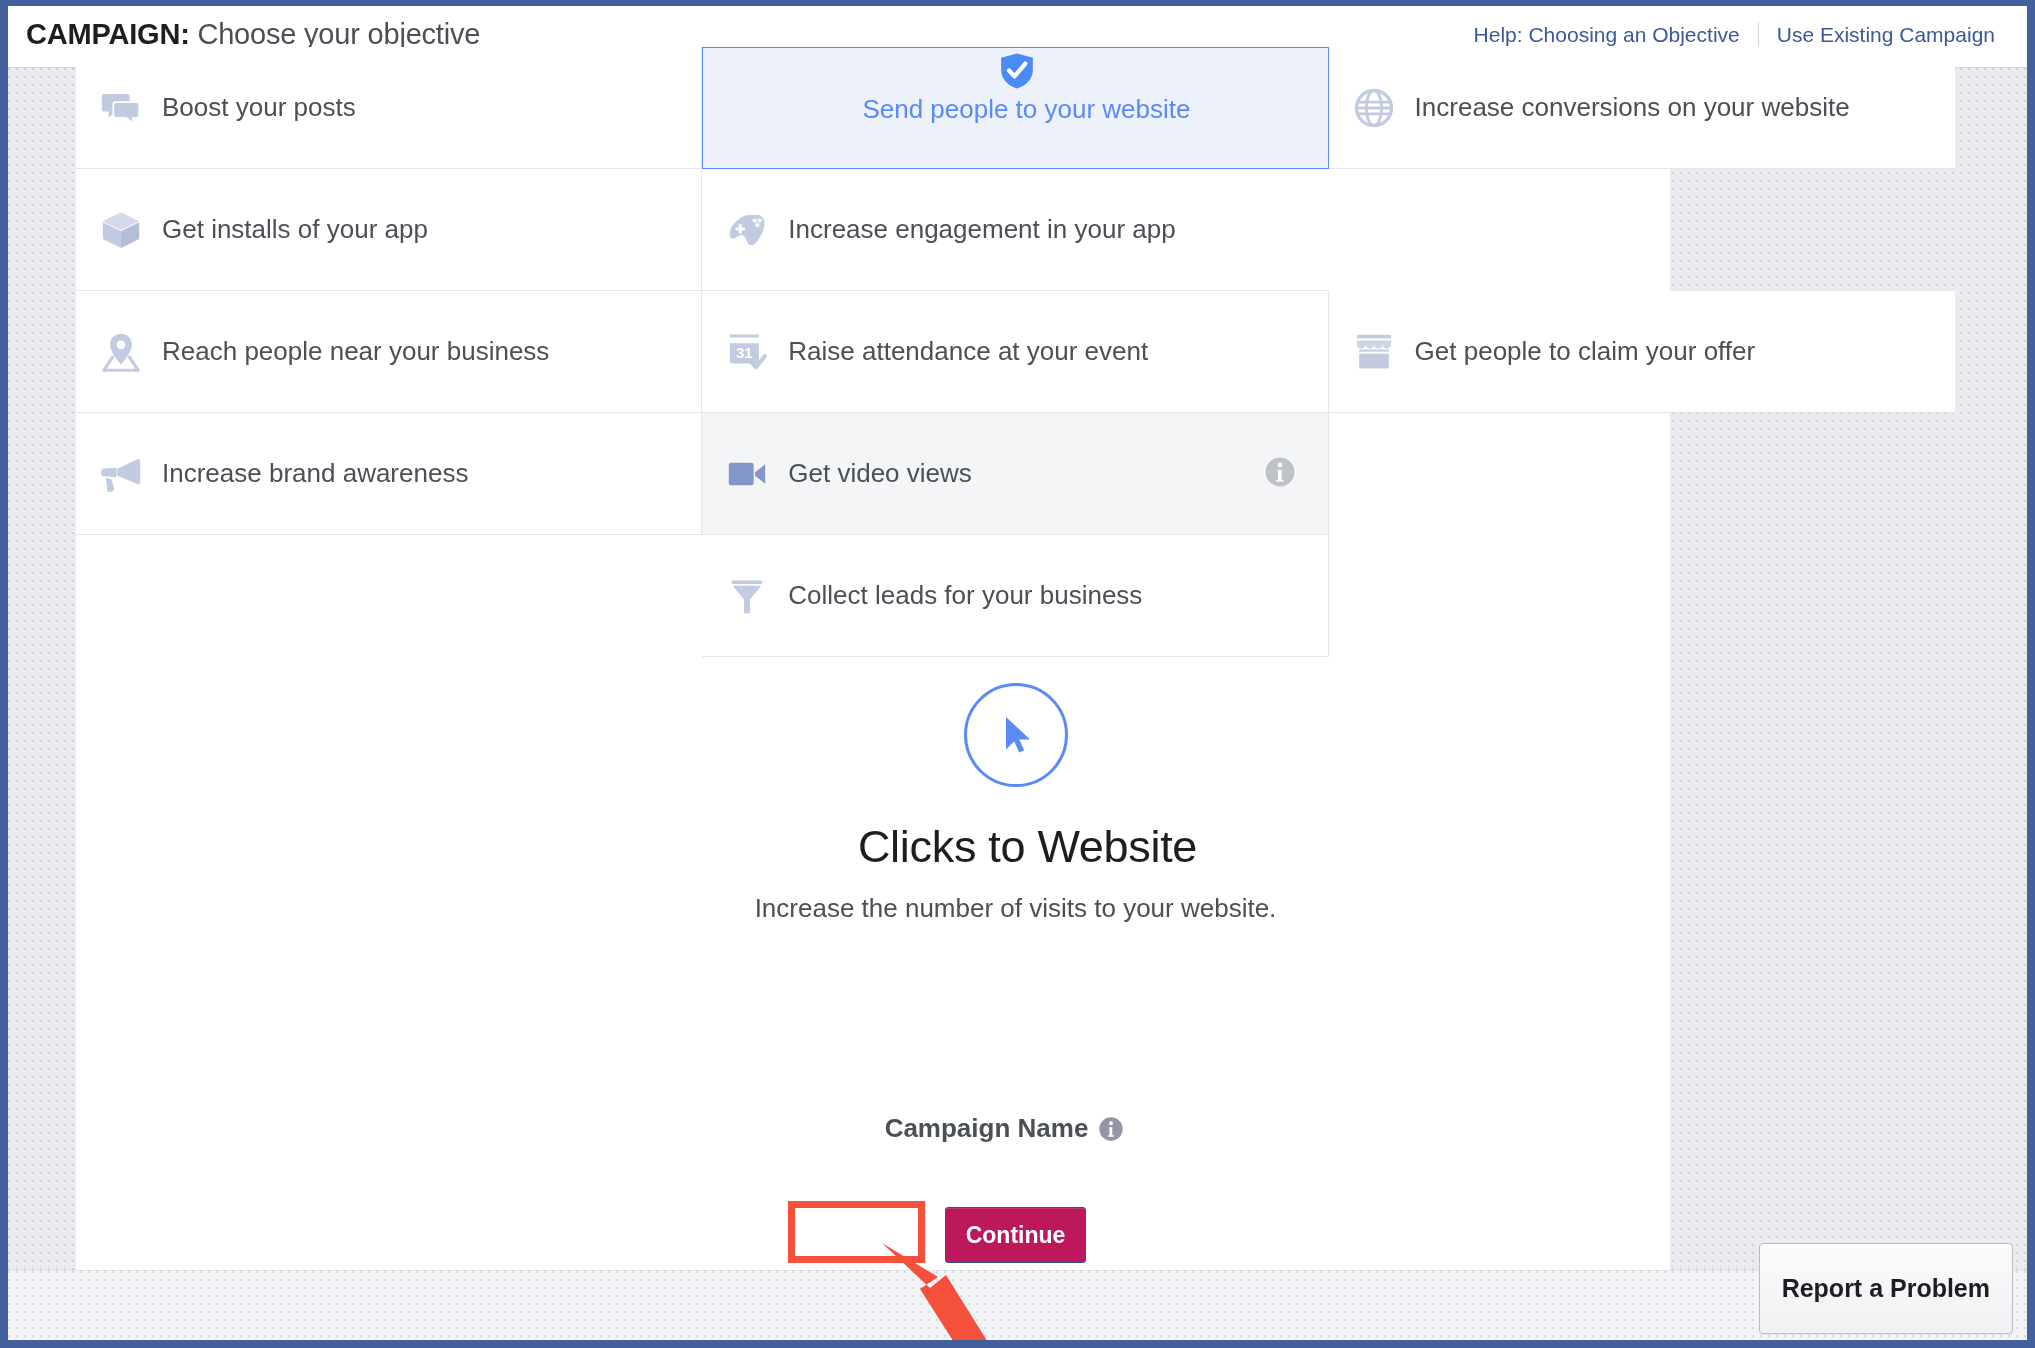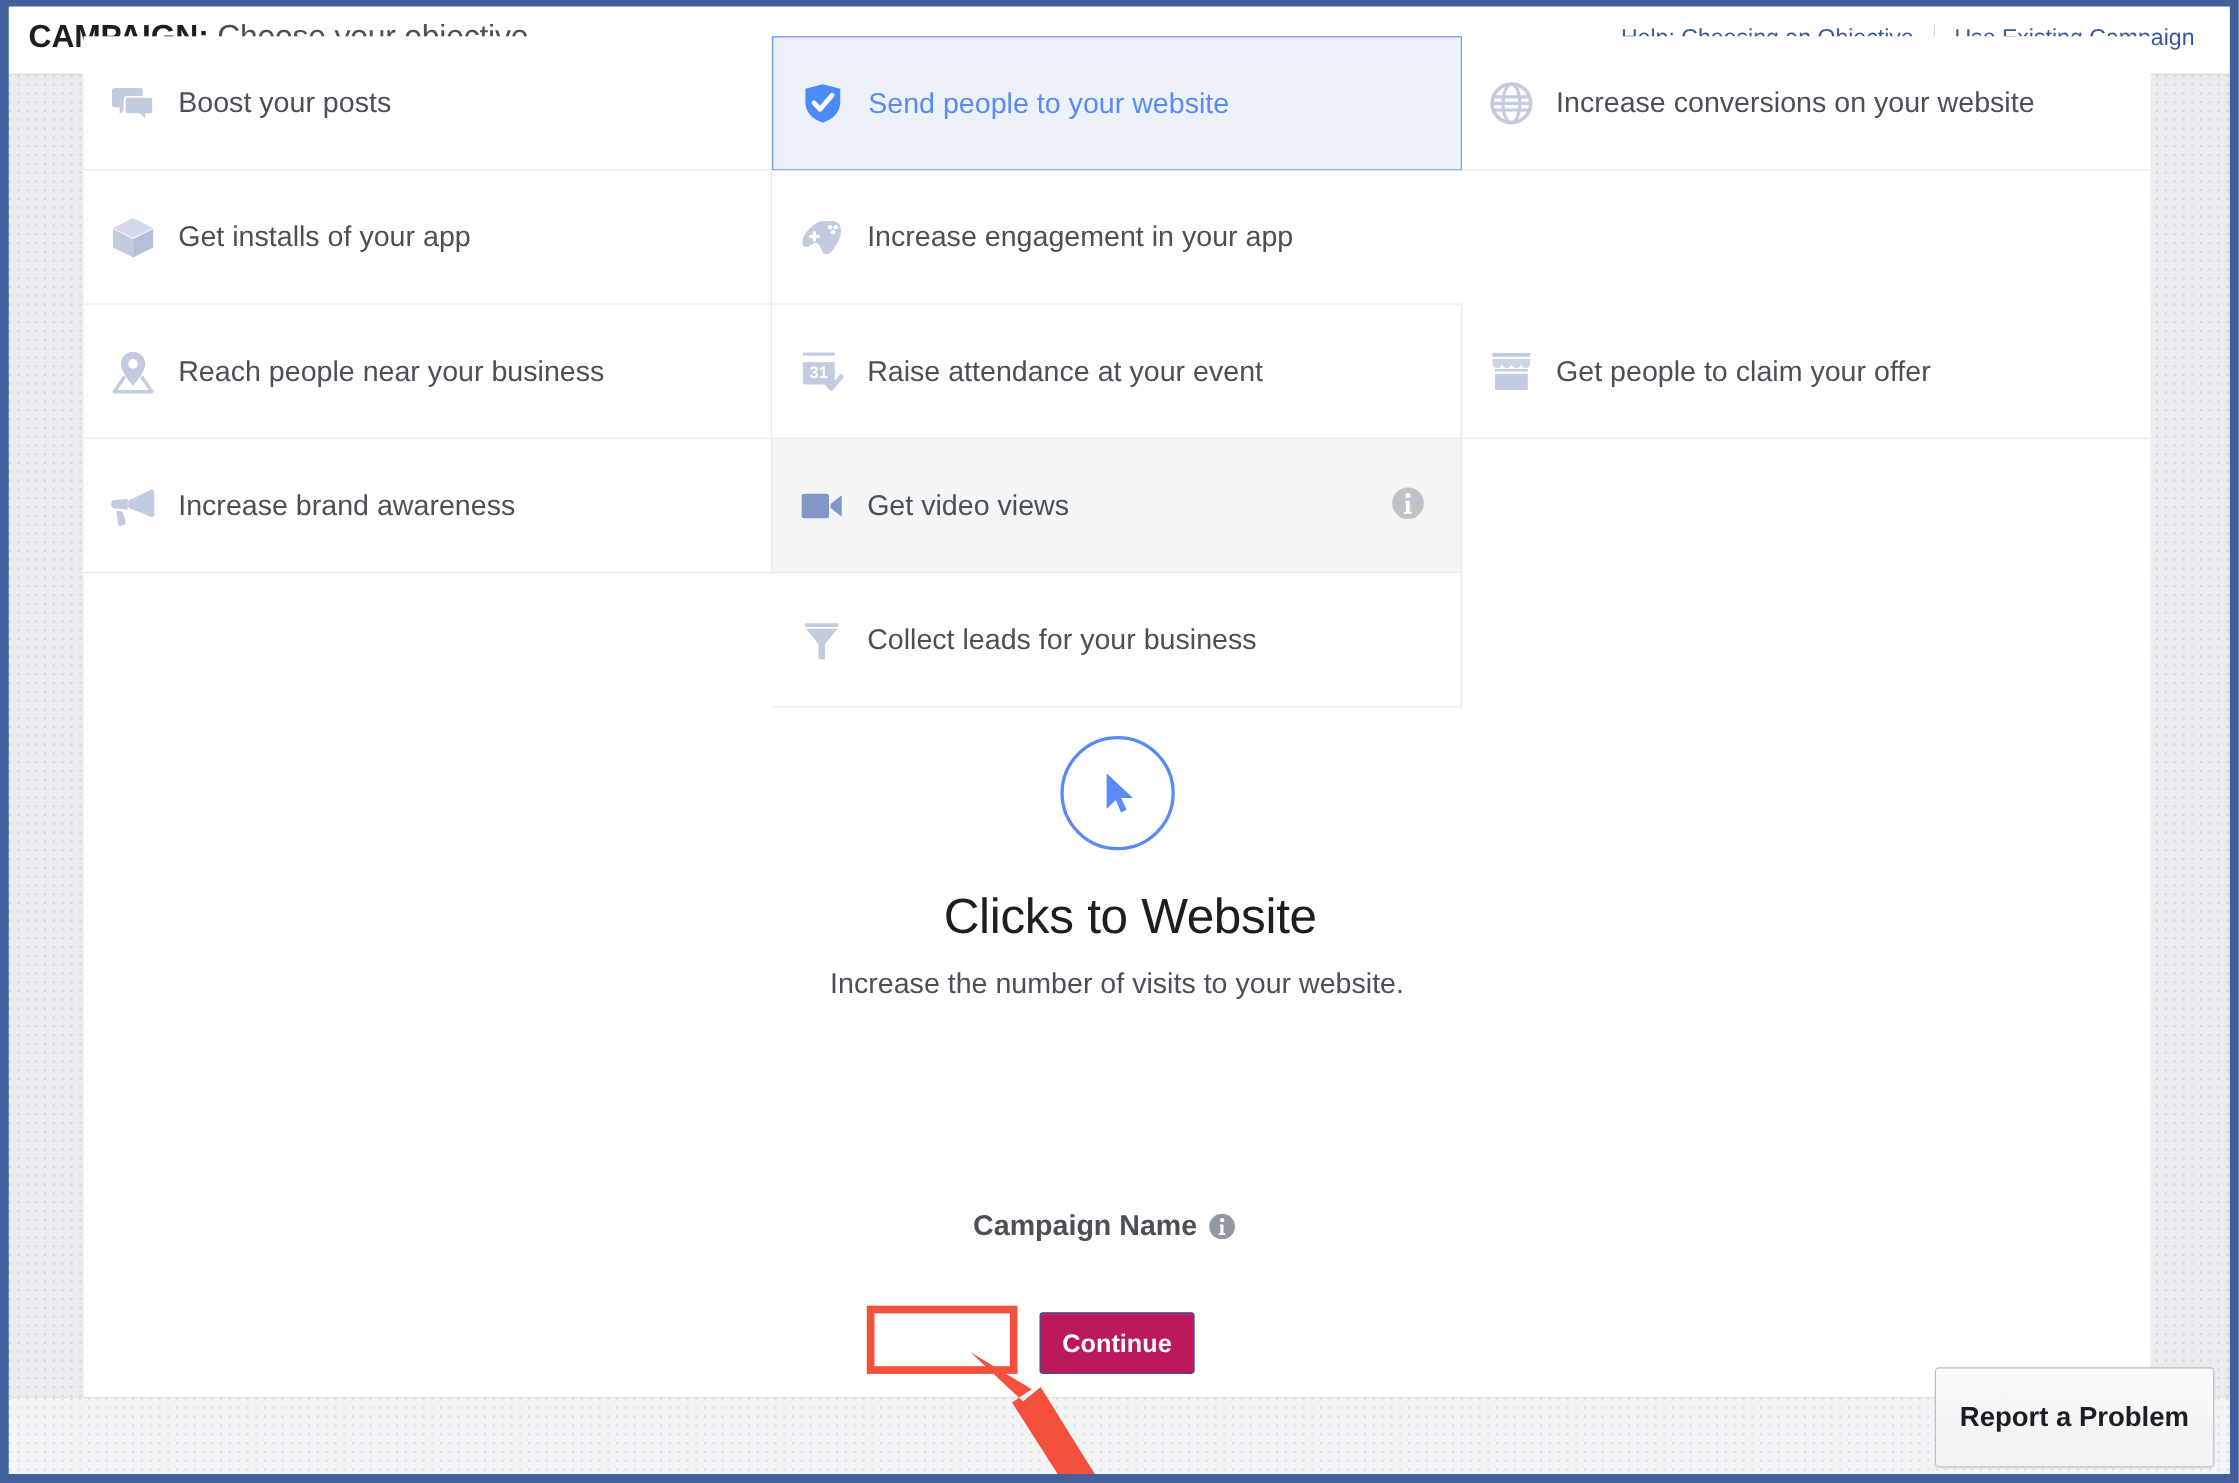--- a/index.html
+++ b/index.html
@@ -44,22 +44,22 @@
 
   
   #pagebg {
     position: absolute; left: 0; top: 62px;
     width: 2019px; height: 1272px;
     background:
       radial-gradient(circle at 1px 1px, rgba(140,150,170,0.30) 0.9px, transparent 1.1px) 0 0/8px 8px,
       #e9ebee;
   }
   #contentcol {
-    position: absolute; left: 68px; top: 0px;
-    width: 1879px; height: 1202px;
+    position: absolute; left: 68px; top: 14px;
+    width: 1594px; height: 1202px;
     background: #ffffff;
     border-top: 1px solid #e2e4e8;
   }
   #footerband {
     position: absolute; left: 0; bottom: 0;
     width: 2019px; height: 70px;
     background:
       radial-gradient(circle at 1px 1px, rgba(140,150,170,0.28) 0.9px, transparent 1.1px) 0 0/8px 8px,
       #f3f4f6;
     border-top: 1px solid #dfe1e5;
@@ -79,20 +79,21 @@
     border-right: 1px solid #e4e6eb;
     background: #ffffff;
     position: relative;
   }
   .gcell.c1 { border-left: none; }
   .gcell.c3 { border-right: none; }
   .gcell.empty { background: transparent; border-bottom: none; border-right: none; }
   .gcell.selected {
     background: #edf1fa;
     border: 1px solid #5a8af5;
+    flex-direction: column;
   }
   .gcell.hovered {
     background: #f4f5f7;
   }
   .gcell .ic {
     width: 46px; height: 46px;
     flex: 0 0 46px;
     display: flex; align-items: center; justify-content: center;
     margin-right: 18px;
   }

